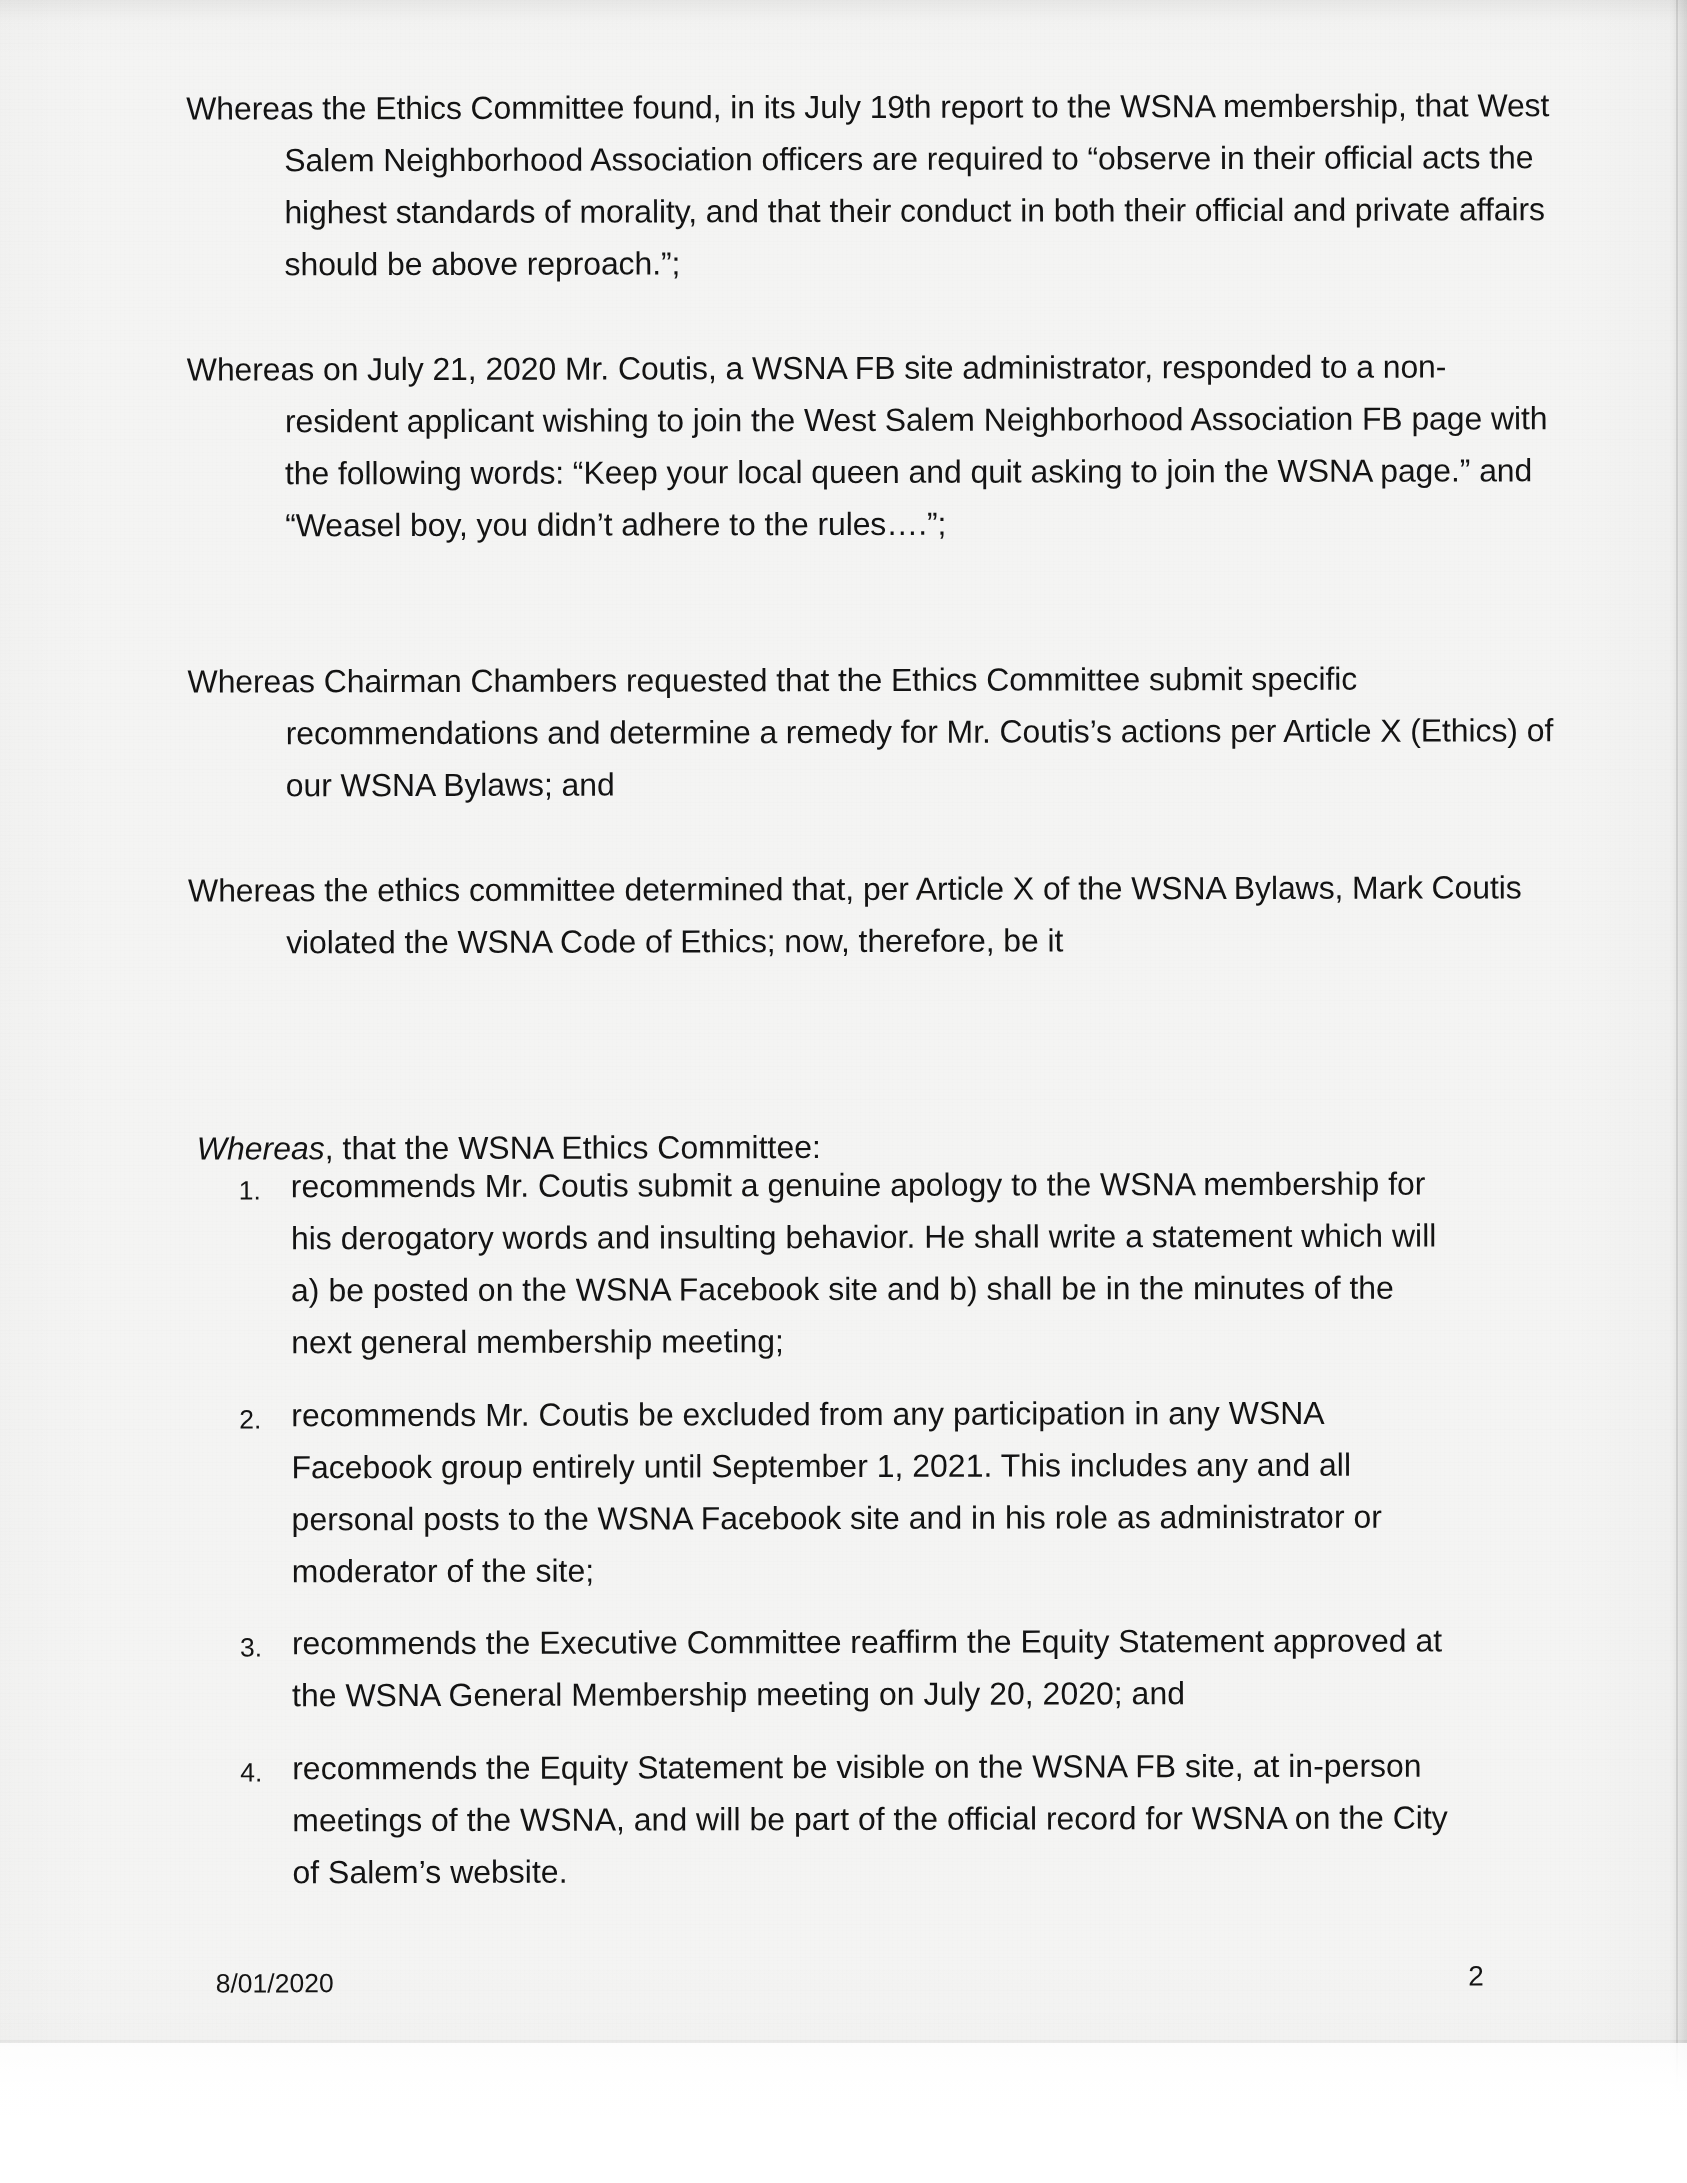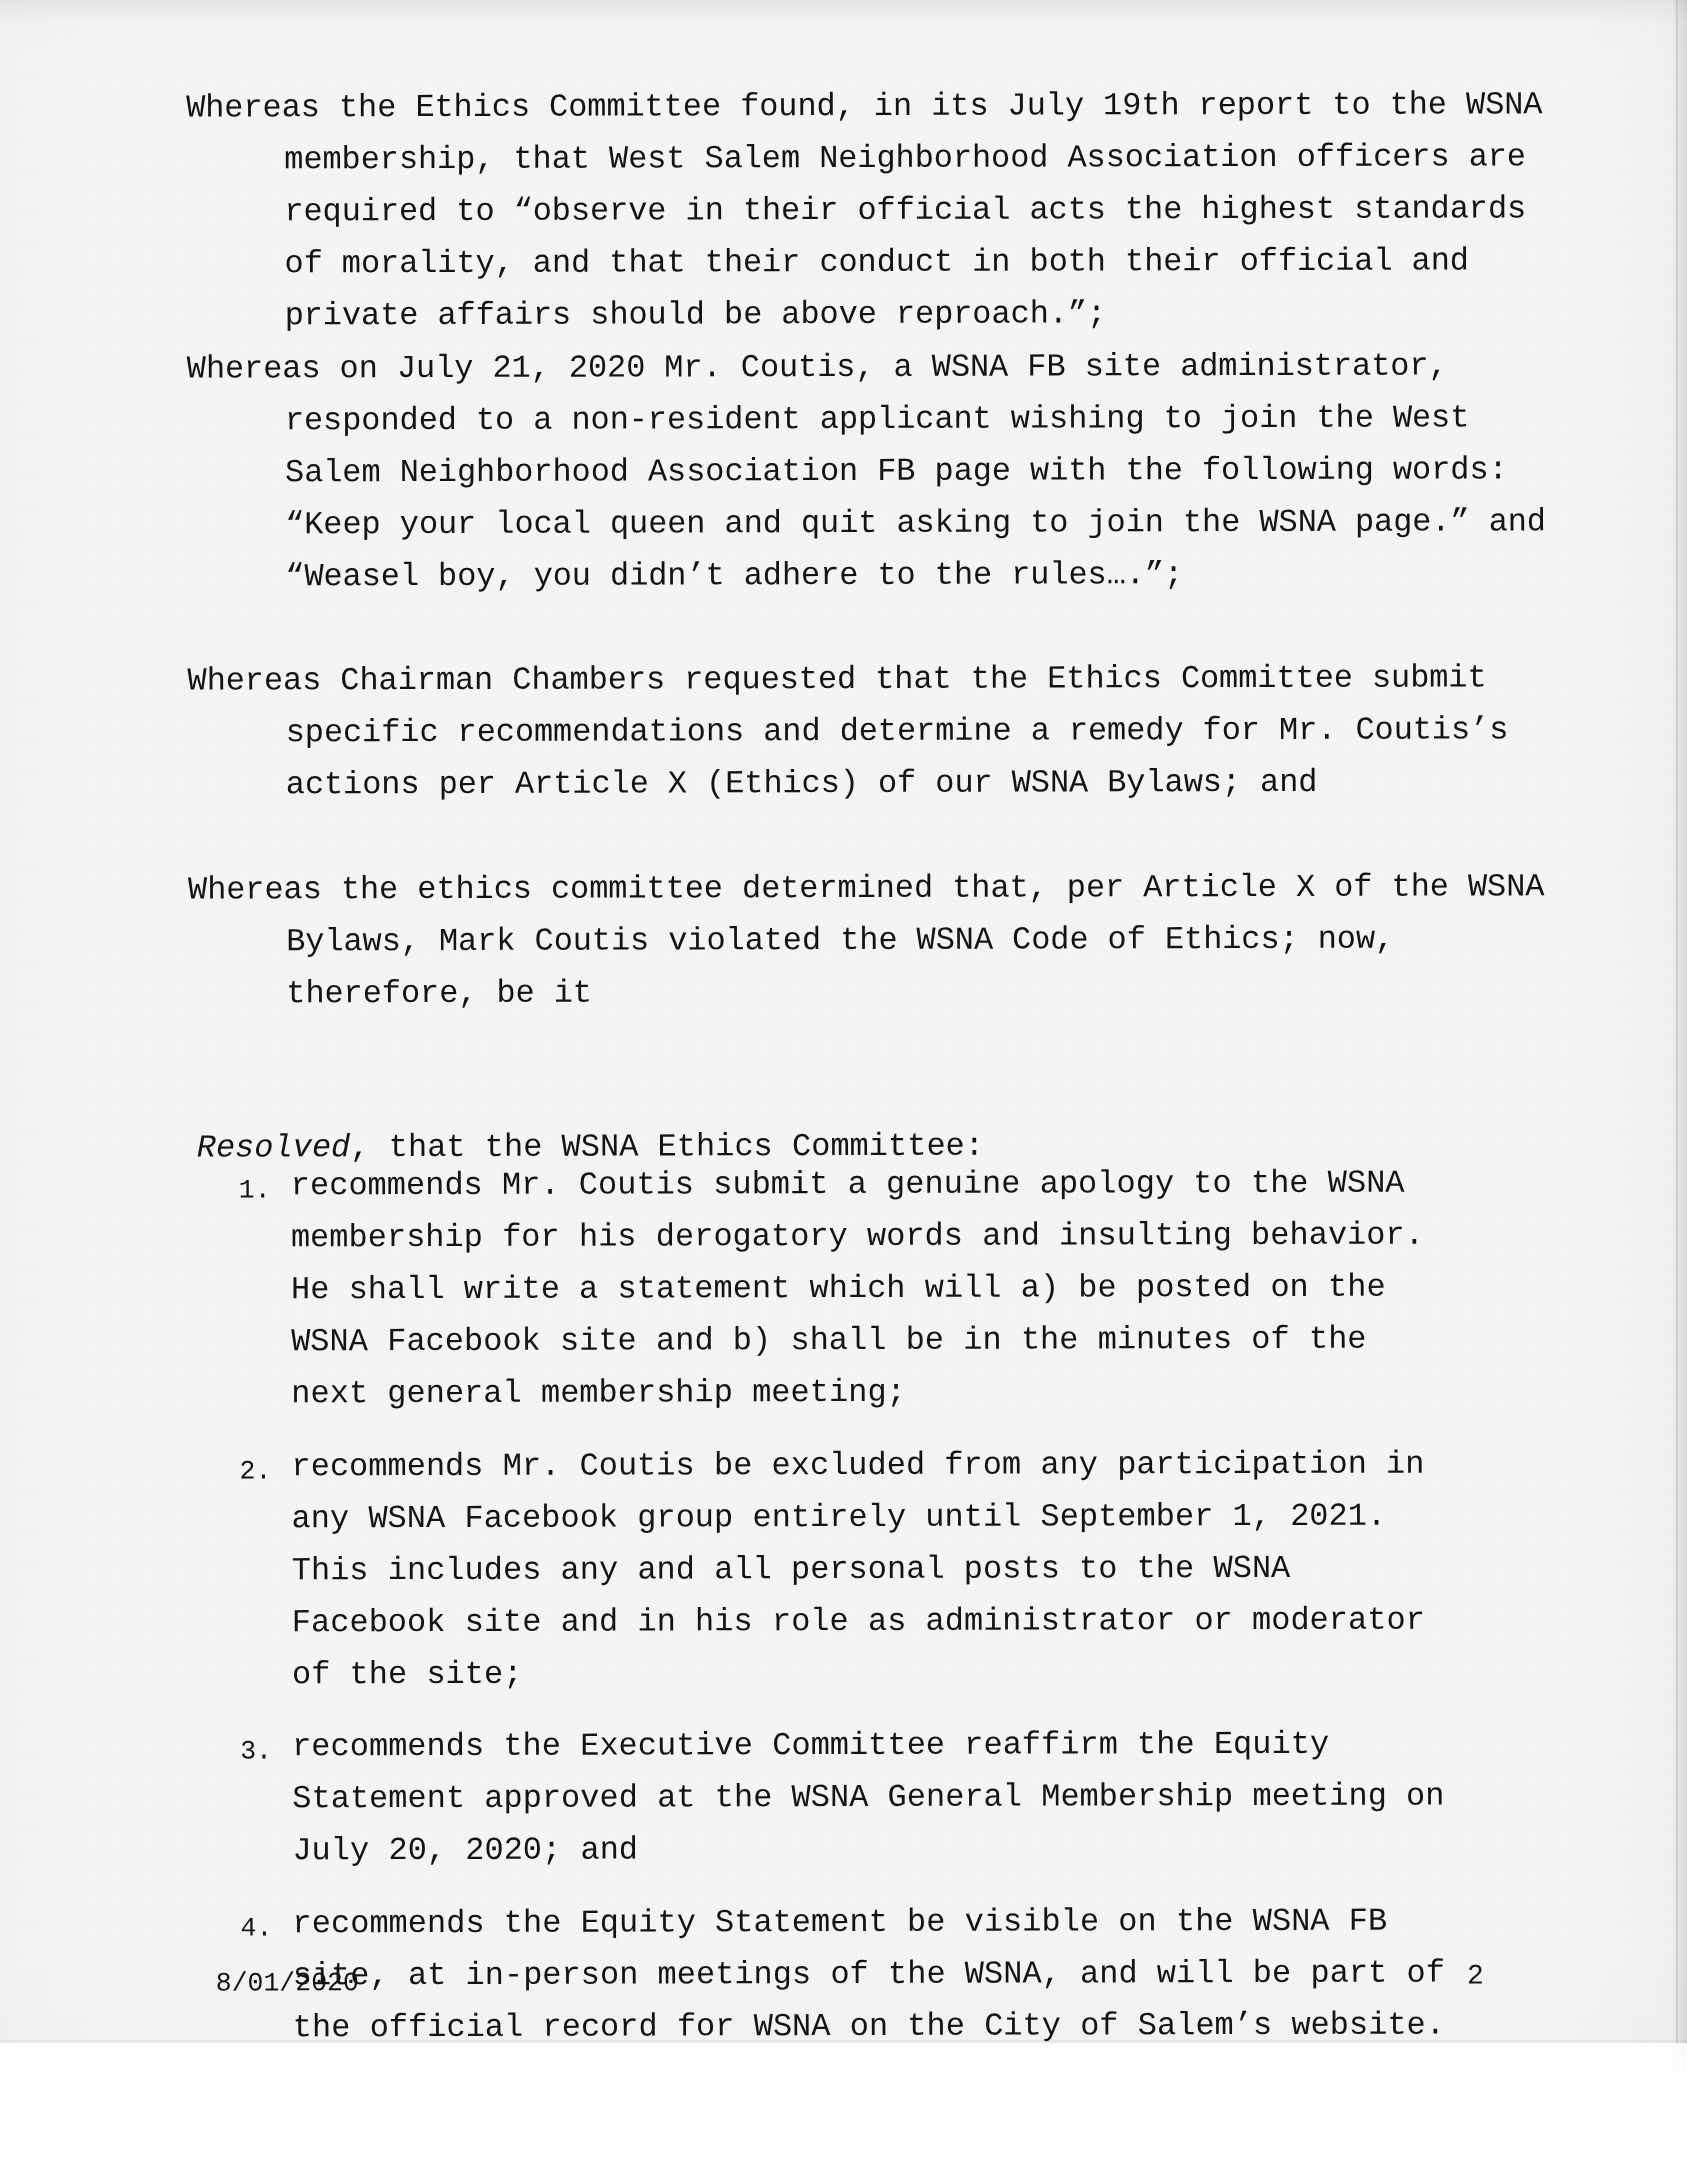--- a/index.html
+++ b/index.html
@@ -11,21 +11,21 @@
 
   .page {
     position: relative;
     width: 1687px;
     height: 2116px;
     background:
       linear-gradient(90deg, rgba(0,0,0,0.012) 0%, rgba(0,0,0,0.0) 6%, rgba(0,0,0,0.0) 93%, rgba(0,0,0,0.018) 100%),
       linear-gradient(180deg, rgba(0,0,0,0.010) 0%, rgba(0,0,0,0.0) 3%, rgba(0,0,0,0.0) 92%, rgba(0,0,0,0.014) 100%),
       #f4f4f3;
     overflow: hidden;
-    font-family: Liberation Mono, monospace;
+    font-family: Liberation Sans, sans-serif;
     color: #141414;
     -webkit-font-smoothing: antialiased;
   }
 
   
   .grain {
     position: absolute;
     inset: 0;
     pointer-events: none;
     opacity: .55;
@@ -159,21 +159,21 @@
   <div class="content">
 
     <p class="whereas" style="top:49px;">Whereas the Ethics Committee found, in its July 19th report to the WSNA membership, that West Salem Neighborhood Association officers are required to “observe in their official acts the highest standards of morality, and that their conduct in both their official and private affairs should be above reproach.”;</p>
 
     <p class="whereas" style="top:310px;">Whereas on July 21, 2020 Mr. Coutis, a WSNA FB site administrator, responded to a non-resident applicant wishing to join the West Salem Neighborhood Association FB page with the following words:  “Keep your local queen and quit asking to join the WSNA page.” and “Weasel boy, you didn’t adhere to the rules….”;</p>
 
     <p class="whereas" style="top:622px;">Whereas Chairman Chambers requested that the Ethics Committee submit specific recommendations and determine a remedy for Mr. Coutis’s actions per Article X (Ethics) of our WSNA Bylaws; and</p>
 
     <p class="whereas" style="top:831px;">Whereas the ethics committee determined that, per Article X of the WSNA Bylaws, Mark Coutis violated the WSNA Code of Ethics; now, therefore, be it</p>
 
-    <p class="resolved-line" style="top:1089px;"><span class="it">Resolved</span><span>, that the WSNA Ethics Committee:</span></p>
+    <p class="resolved-line" style="top:1089px;"><span class="it">Whereas</span><span>, that the WSNA Ethics Committee:</span></p>
 
     <div class="list" style="top:1159px;">
 
       <div class="list-item">
         <span class="list-num">1.</span><span>recommends Mr. Coutis submit a genuine apology to the WSNA membership for his derogatory words and insulting behavior.  He shall write a statement which will a) be posted on the WSNA Facebook site and b) shall be in the minutes of the next general membership meeting;</span>
       </div>
 
       <div class="list-item">
         <span class="list-num">2.</span><span>recommends Mr. Coutis be excluded from any participation in any WSNA Facebook group entirely until September 1, 2021.  This includes any and all personal posts to the WSNA Facebook site and in his role as administrator or moderator of the site;</span>
       </div>

